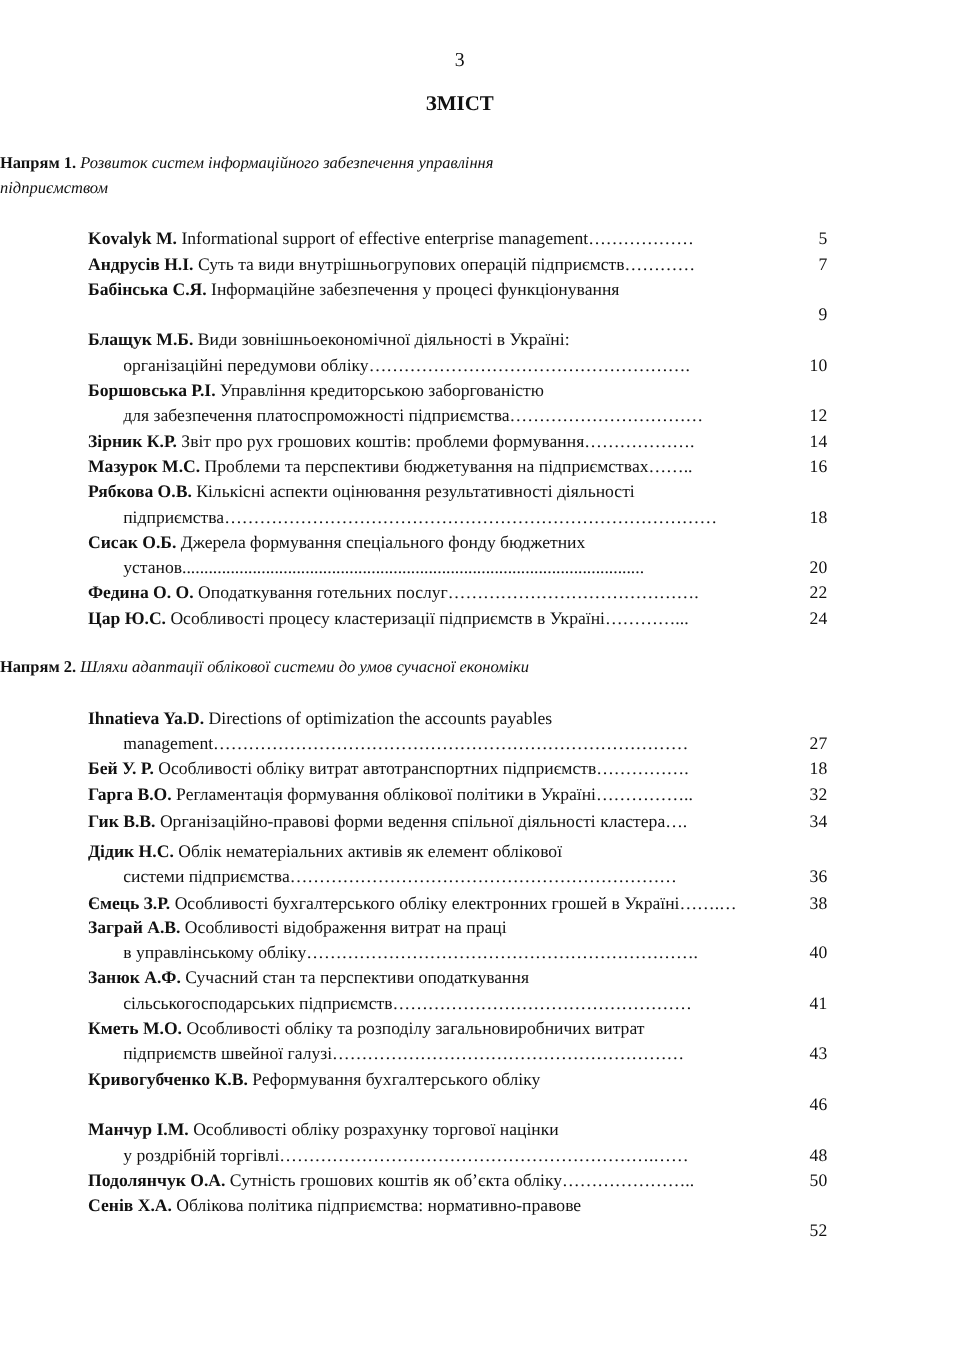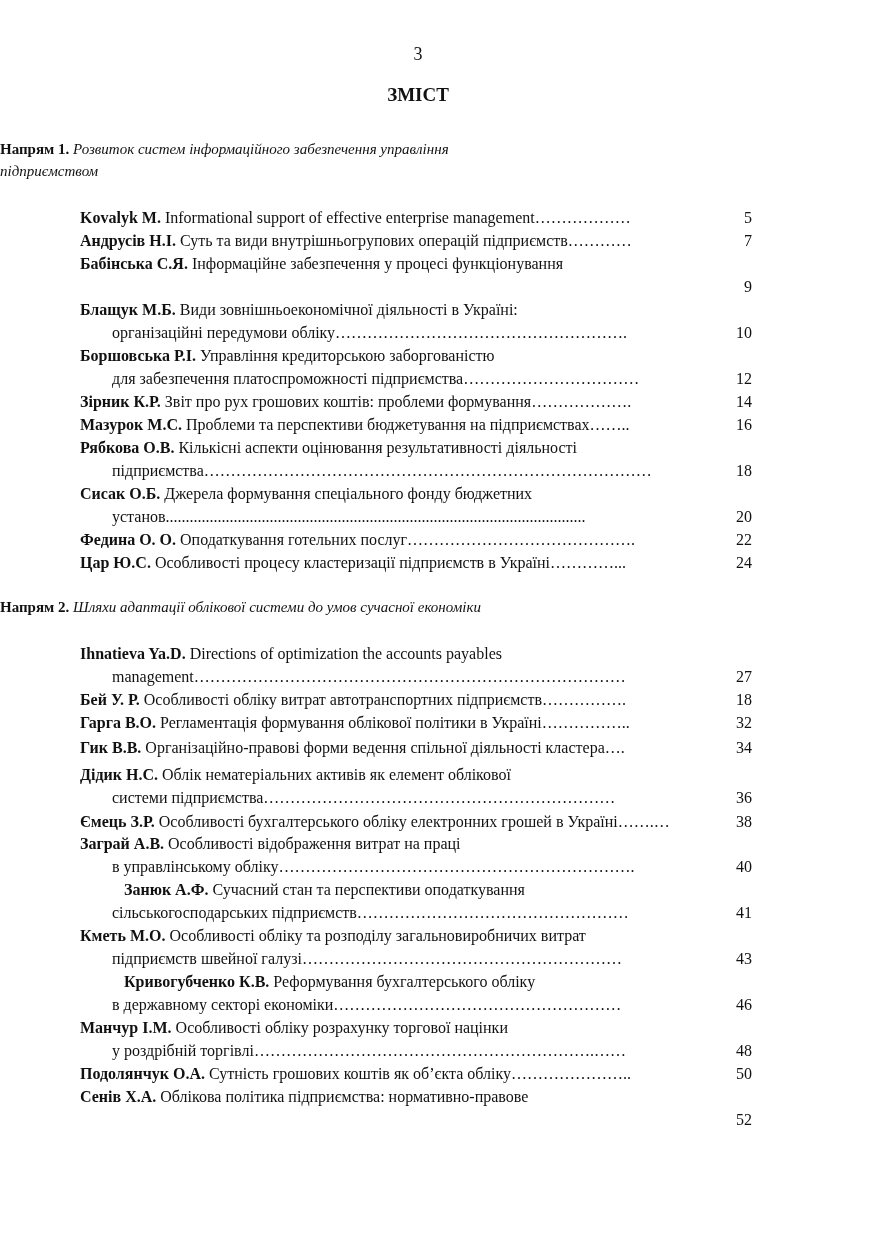--- a/index.html
+++ b/index.html
@@ -162,42 +162,41 @@
       <div class="line" style="top: 190px;">
         <span class="txt" style="right: 40px;"><span class="author">Заграй А.В.</span> <span>Особливості відображення витрат на праці</span></span>
       </div>
       <div class="line cont" style="top: 213px;">
         <span class="txt" style="right: 40px;"><span>в управлінському обліку………………………………………………………….</span></span>
         <span class="pg">40</span>
       </div>
     </div>
     <div class="entry">
       <div class="line" style="top: 236px;">
-        <span class="txt" style="right: 56px; margin-left: 44px;"><span class="author">Занюк А.Ф.</span> <span>Сучасний стан та перспективи оподаткування</span></span>
+        <span class="txt" style="right: 56px;"><span class="author">Занюк А.Ф.</span> <span>Сучасний стан та перспективи оподаткування</span></span>
       </div>
       <div class="line cont" style="top: 259px;">
         <span class="txt" style="right: 40px;"><span>сільськогосподарських підприємств……………………………………………</span></span>
         <span class="pg">41</span>
       </div>
     </div>
     <div class="entry">
       <div class="line" style="top: 282px;">
         <span class="txt" style="right: 40px;"><span class="author">Кметь М.О.</span> <span>Особливості обліку та розподілу загальновиробничих витрат</span></span>
       </div>
       <div class="line cont" style="top: 305px;">
         <span class="txt" style="right: 40px;"><span>підприємств швейної галузі……………………………………………………</span></span>
         <span class="pg">43</span>
       </div>
     </div>
     <div class="entry">
-      <div class="line" style="top: 328px; margin-left: 44px;">
+      <div class="line" style="top: 328px;">
         <span class="txt" style="right: 40px;"><span class="author">Кривогубченко К.В.</span> <span>Реформування бухгалтерського обліку</span></span>
       </div>
       <div class="line cont" style="top: 351px;">
-        <span class="txt" style="right: 40px;"><span>в державному секторі економіки………………………………………………</span></span>
         <span class="pg">46</span>
       </div>
     </div>
     <div class="entry">
       <div class="line" style="top: 374px;">
         <span class="txt" style="right: 40px;"><span class="author">Манчур І.М.</span> <span>Особливості обліку розрахунку торгової націнки</span></span>
       </div>
       <div class="line cont" style="top: 397px;">
         <span class="txt" style="right: 40px;"><span>у роздрібній торгівлі……………………………………………………….……</span></span>
         <span class="pg">48</span>

